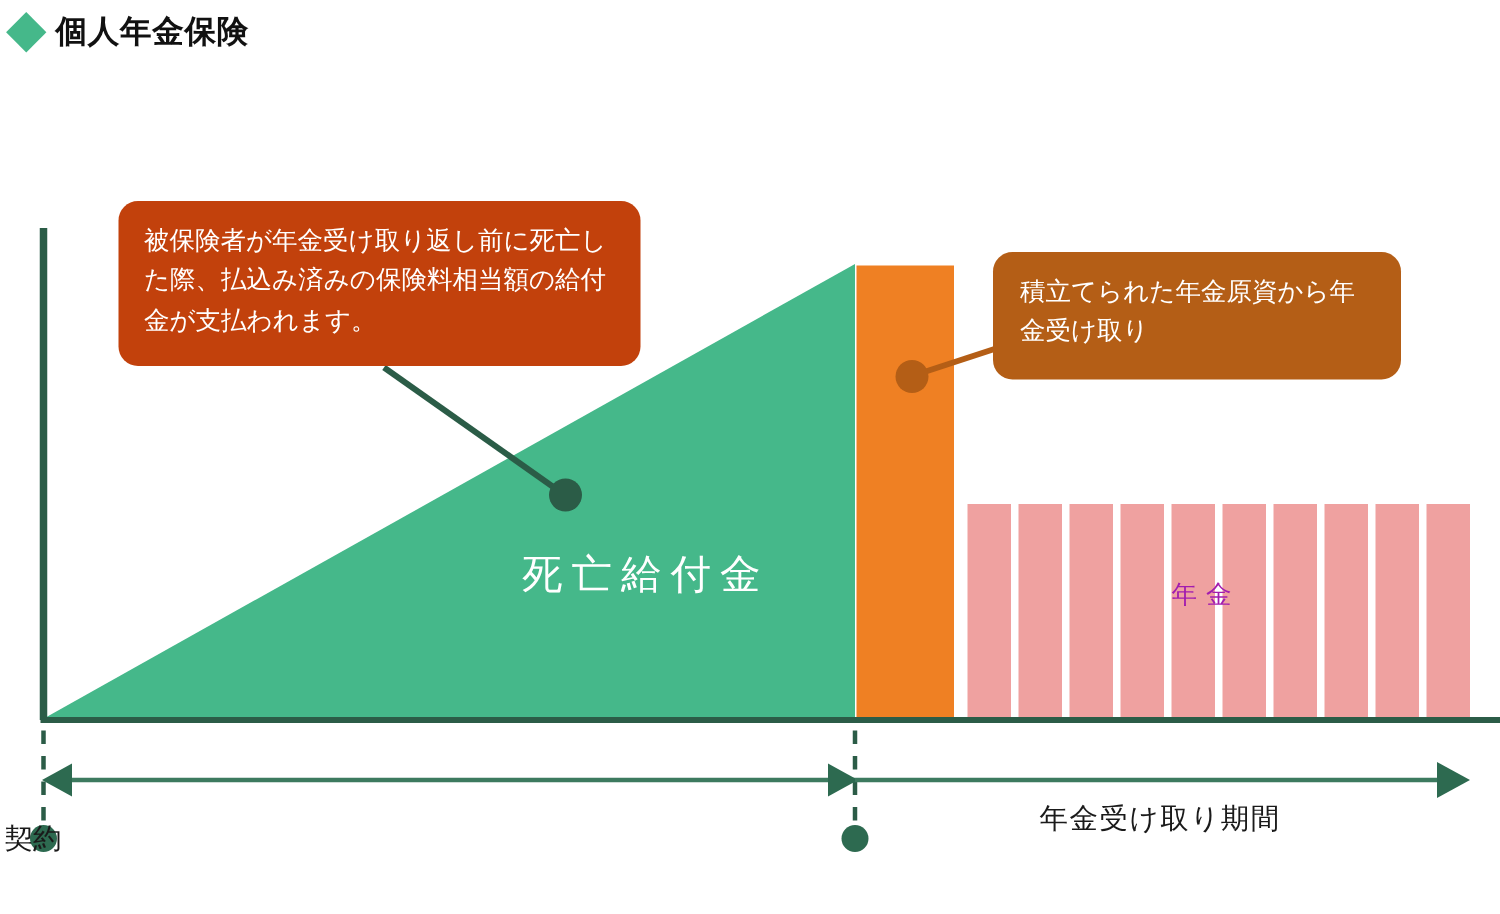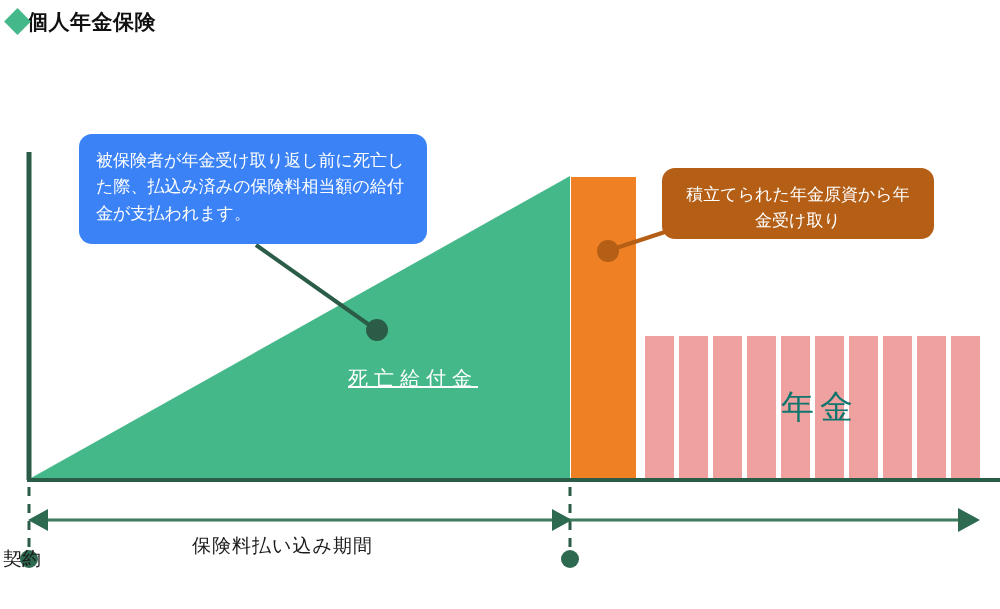--- a/index.html
+++ b/index.html
@@ -18,20 +18,21 @@
   }
 
   
   #title-row {
     position: absolute;
     left: 8px;
     top: 4px;
     height: 34px;
     display: flex;
     align-items: center;
+    gap: 10px;
   }
   #title-diamond {
     width: 19px;
     height: 19px;
     background: #45b88a;
     transform: rotate(45deg);
     flex: none;
   }
   #title-text {
     font-size: 21px;
@@ -58,73 +59,71 @@
 
   
   .overlay {
     position: absolute;
     white-space: nowrap;
   }
 
   #death-benefit-label {
     left: 348px;
     top: 365px;
-    font-size: 20px;
+    font-size: 27px;
     color: #ffffff;
     letter-spacing: 6px;
-    text-decoration: underline;
   }
 
   #annuity-fund-label {
     left: 586px;
     top: 281px;
     width: 36px;
     font-size: 19px;
     color: #ffffff;
     line-height: 1.12;
     text-align: center;
     white-space: normal;
     letter-spacing: 0px;
   }
 
   #annuity-label {
     left: 781px;
     top: 385px;
-    font-size: 33px;
-    color: #0f766e;
+    font-size: 17px;
+    color: #a21caf;
     letter-spacing: 6px;
   }
 
   
   .callout {
     position: absolute;
     box-sizing: border-box;
     border-radius: 13px;
     color: #ffffff;
   }
   #callout-death {
     left: 79px;
     top: 134px;
     width: 348px;
     height: 110px;
-    background: #3b82f6;
+    background: #c2410c;
     padding: 14px 17px 0 17px;
     font-size: 17px;
     line-height: 1.55;
   }
   #callout-annuity {
     left: 662px;
     top: 168px;
     width: 272px;
-    height: 71px;
+    height: 85px;
     background: #b45e16;
     padding: 14px 18px 0 18px;
     font-size: 17px;
     line-height: 1.5;
-    text-align: center;
   }
 
   
   .axis-period-label {
     position: absolute;
     font-size: 19px;
     color: #1a1a1a;
     white-space: nowrap;
   }
   #period-premium { left: 192px; top: 533px; letter-spacing: 1px; }
@@ -195,19 +194,19 @@
 
   <div class="overlay" id="death-benefit-label">死亡給付金</div>
 
 
   <div class="overlay" id="annuity-label">年金</div>
 
   <div class="callout" id="callout-death">被保険者が年金受け取り返し前に死亡した際、払込み済みの保険料相当額の給付金が支払われます。</div>
 
   <div class="callout" id="callout-annuity">積立てられた年金原資から年金受け取り</div>
 
-  <div class="axis-period-label" id="period-premium">保険料払い込み期間</div>
-
+
+  <div class="axis-period-label" id="period-payout">年金受け取り期間</div>
 
   <div class="milestone-label" id="milestone-contract">契約</div>
 
 
 </div>
 
 </body></html>

